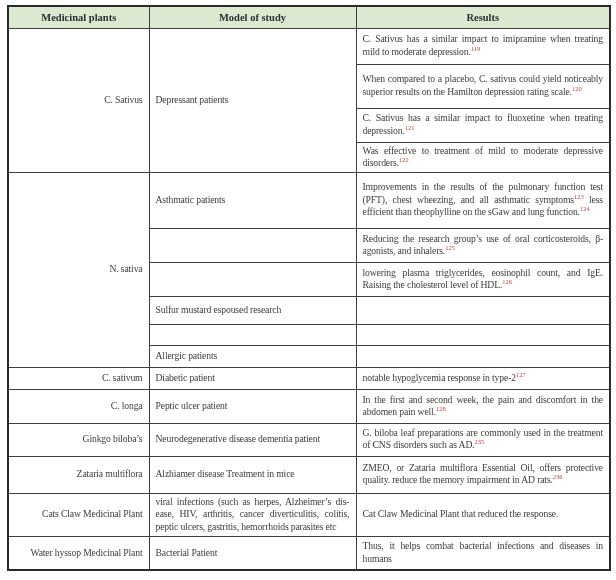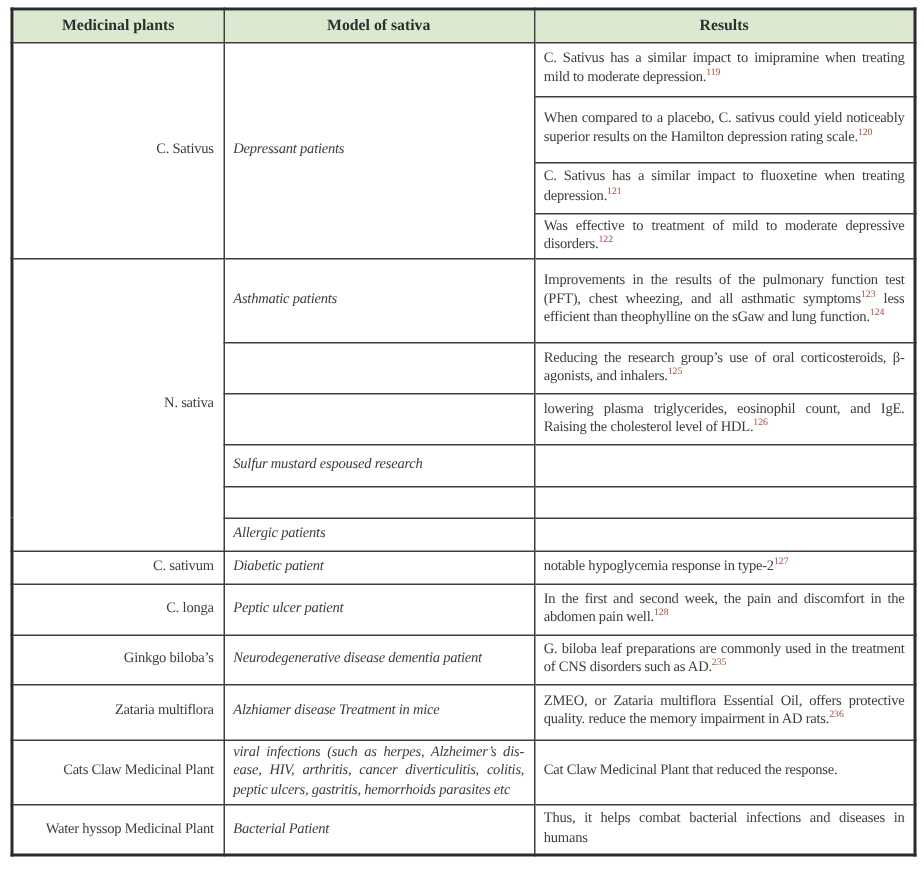--- a/index.html
+++ b/index.html
@@ -32,42 +32,42 @@
     font-size:10.5px;font-weight:bold;text-align:center;
     padding:3px 4px;
   }
   td{
     color:var(--text);
     font-size:9.7px;line-height:1.28;letter-spacing:-0.15px;
     padding:2px 6px;
     hyphens:manual;
   }
   td.plant{text-align:right;}
-  td.model{text-align:justify;font-style:italic;}
+  td.model{text-align:justify;}
   td.result{text-align:justify;}
   .sup{
     color:var(--sup);
     font-size:6.5px;line-height:1;
     vertical-align:super;
     letter-spacing:0;
   }
 </style>
 </head>
 <body>
 
 <table class="review-table">
   <colgroup>
     <col style="width:141px">
     <col style="width:207px">
     <col style="width:254px">
   </colgroup>
   <thead>
     <tr style="height:22px">
       <th>Medicinal plants</th>
-      <th>Model of sativa</th>
+      <th>Model of study</th>
       <th>Results</th>
     </tr>
   </thead>
   <tbody>
 
     <tr style="height:36px">
       <td class="plant" rowspan="4">C. Sativus</td>
       <td class="model" rowspan="4">Depressant patients</td>
       <td class="result"><span>C. Sativus has a similar impact to imipramine when treat­ing mild to moderate depression.</span><span class="sup">119</span></td>
     </tr>

